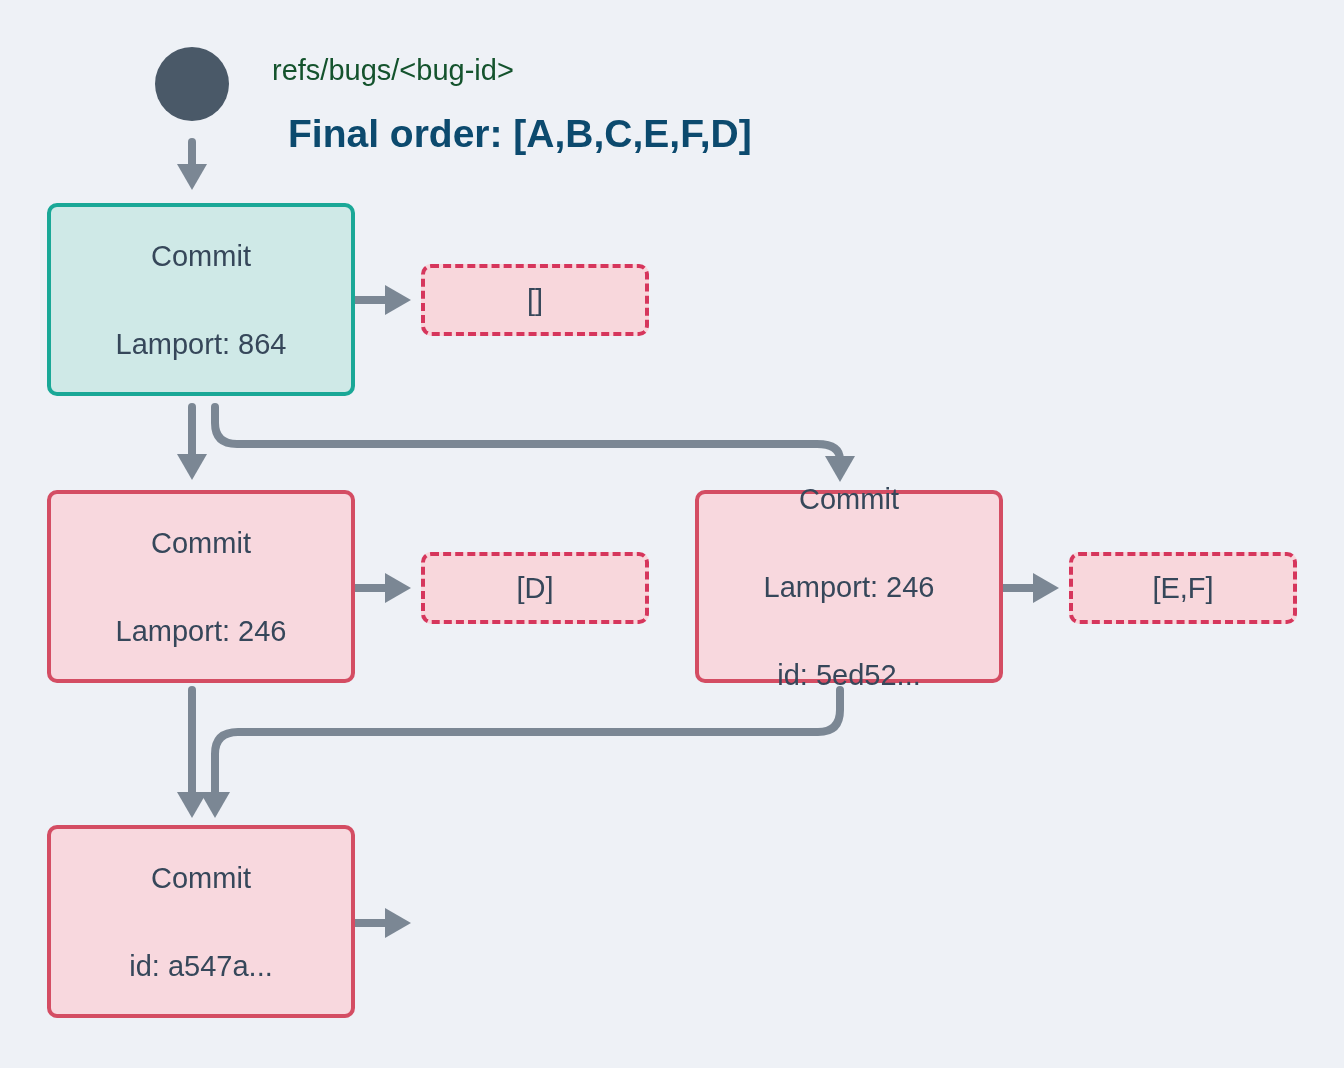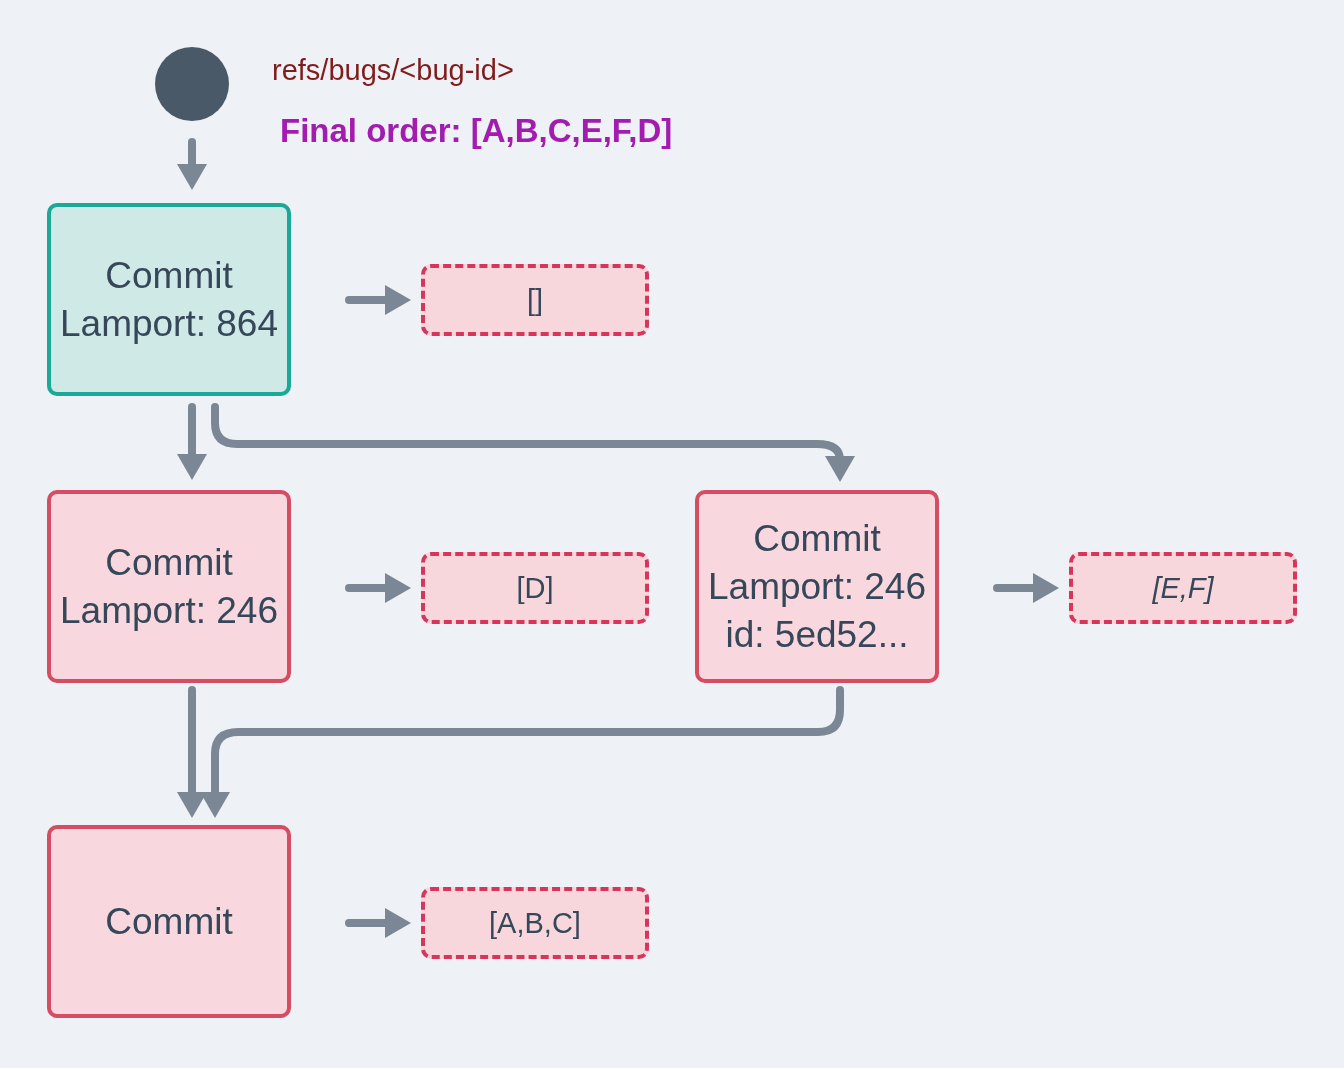--- a/index.html
+++ b/index.html
@@ -26,48 +26,49 @@
     left: 155px; top: 47px;
     width: 74px; height: 74px;
     border-radius: 50%;
     background: #4a5968;
     z-index: 1;
   }
   .ref-label {
     position: absolute;
     left: 272px; top: 54px;
     font-size: 29px;
-    color: #7f1d1d;
+    color: #14532d;
     z-index: 1;
     white-space: pre;
   }
   .final-order {
     position: absolute;
-    left: 280px; top: 112px;
-    font-size: 33px;
+    left: 288px; top: 112px;
+    font-size: 39px;
     font-weight: bold;
-    color: #a21caf;
+    color: #0c4a6e;
     z-index: 1;
     white-space: pre;
   }
   .commit {
     position: absolute;
-    width: 244px; height: 193px;
+    width: 308px; height: 193px;
     box-sizing: border-box;
     border: 4px solid;
     border-radius: 10px;
     display: flex;
     flex-direction: column;
     align-items: center;
     justify-content: center;
-    font-size: 37px;
+    font-size: 29px;
     line-height: 48px;
     color: #36475a;
     z-index: 1;
     text-align: center;
+    gap: 40px;
   }
   .commit.teal { border-color: #1aa897; background: #cfe9e7; }
   .commit.pink { border-color: #d44d63; background: #f8d8de; }
   .ops {
     position: absolute;
     width: 228px; height: 72px;
     box-sizing: border-box;
     border: 4px dashed #d6365c;
     border-radius: 10px;
     background: #f8d7dc;
@@ -77,21 +78,21 @@
     font-size: 29px;
     color: #36475a;
     z-index: 1;
   }
   .pos-root   { left: 47px;  top: 203px; }
   .pos-left   { left: 47px;  top: 490px; }
   .pos-right  { left: 695px; top: 490px; }
   .pos-bottom { left: 47px;  top: 825px; }
   .pos-root-ops   { left: 421px;  top: 264px; }
   .pos-left-ops   { left: 421px;  top: 552px; }
-  .pos-right-ops  { left: 1069px; top: 552px; font-style: italic; }
+  .pos-right-ops  { left: 1069px; top: 552px; }
   .pos-bottom-ops { left: 421px;  top: 887px; }
 </style>
 </head>
 <body>
 
 <div class="canvas">
 
   <svg class="edges" viewBox="0 0 1344 1068" fill="none">
     <g stroke="#7b8794" stroke-width="8" stroke-linecap="round" fill="none">
 
@@ -141,16 +142,16 @@
 
   <div class="commit pink pos-right">
     <span>Commit</span>
     <span>Lamport: 246</span>
     <span>id: 5ed52...</span>
   </div>
   <div class="ops pos-right-ops">[E,F]</div>
 
   <div class="commit pink pos-bottom">
     <span>Commit</span>
+    <span>id: a547a...</span>
   </div>
-  <div class="ops pos-bottom-ops">[A,B,C]</div>
 
 </div>
 
 </body></html>

